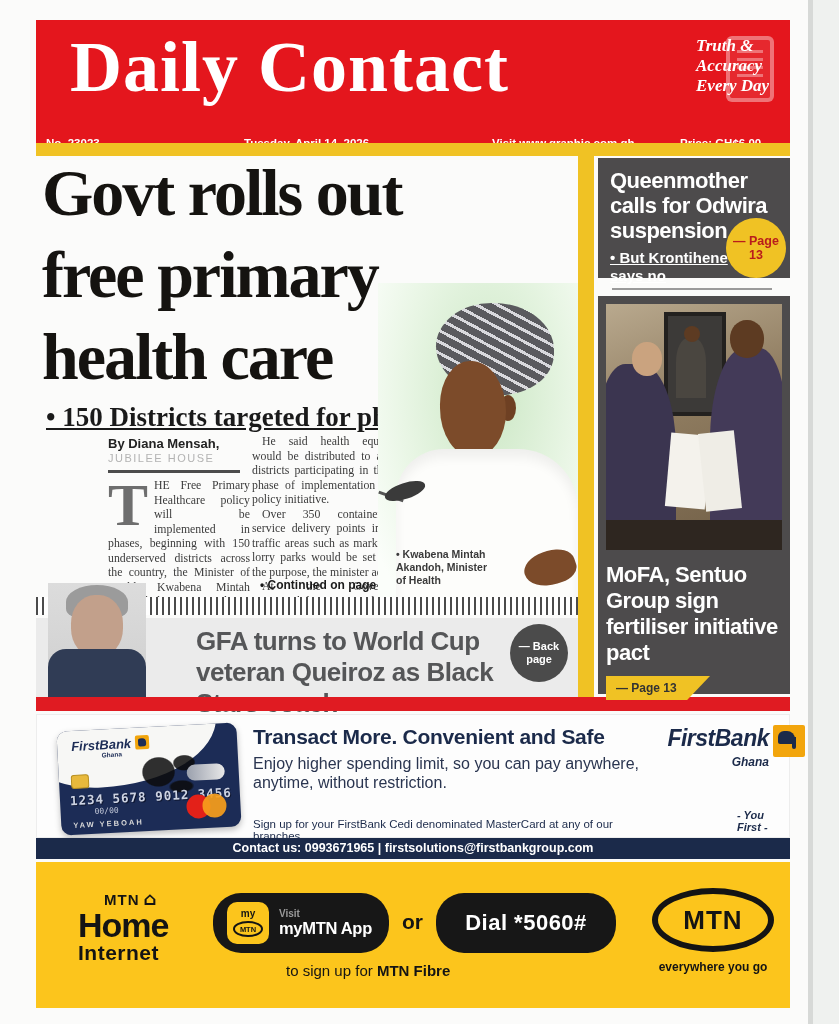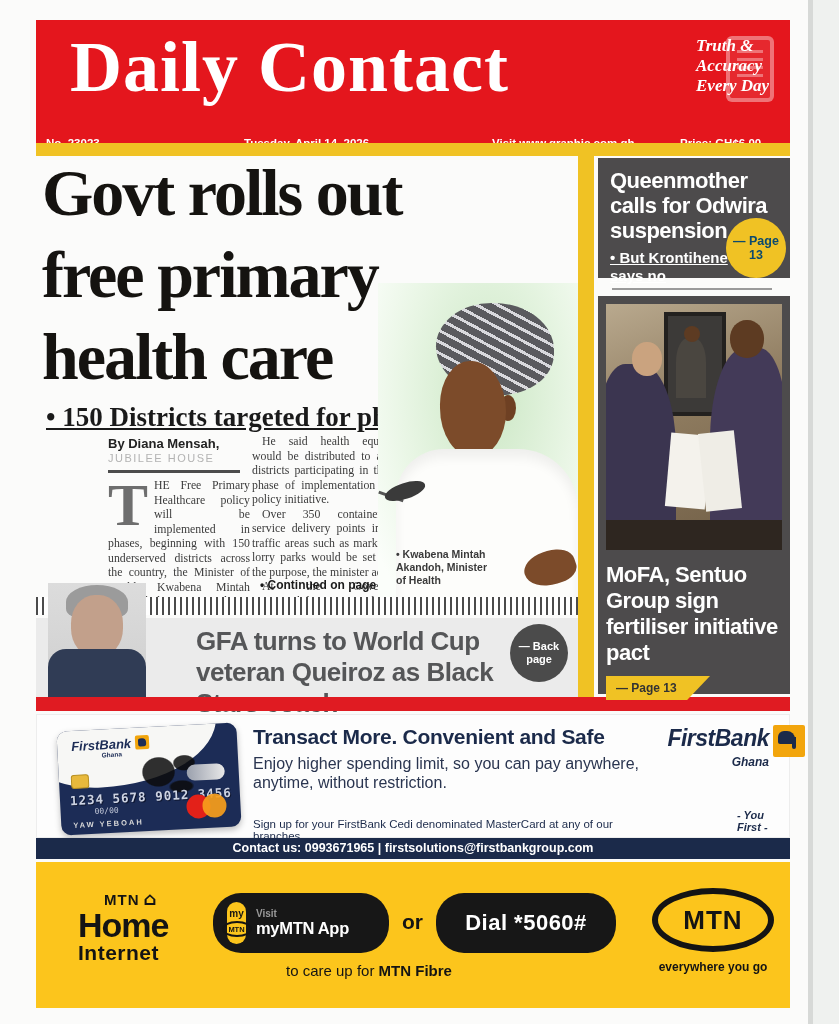--- a/index.html
+++ b/index.html
@@ -60,21 +60,21 @@
   .q-shirt { position:absolute; left:0px; top:66px; width:98px; height:48px; border-radius:18px 18px 0 0; background:#303c55; }
 
   
   .yellow-vert { left:578px; top:156px; width:16px; height:541px; background:#f0c224; }
   .red-bar { left:36px; top:697px; width:754px; height:14px; background:#e01b22; }
 
   
   .qm-box { left:598px; top:158px; width:192px; height:120px; background:#4d4b4c; padding:10px 12px; }
   .qm-headline { color:#fff; font-size:22px; line-height:25px; font-weight:bold; letter-spacing:-0.5px; }
   .qm-sub { margin-top:6px; color:#fff; font-size:15px; line-height:18px; font-weight:bold; text-decoration:underline; width:120px; }
-  .qm-badge { left:726px; top:218px; width:60px; height:60px; border-radius:50%; background:#f0c224; color:#0c4a6e; font-size:12.5px; font-weight:bold; line-height:14px; display:flex; align-items:center; justify-content:center; flex-direction:column; text-align:right; }
+  .qm-badge { left:726px; top:218px; width:60px; height:60px; border-radius:50%; background:#f0c224; color:#b91c1c; font-size:12.5px; font-weight:bold; line-height:14px; display:flex; align-items:center; justify-content:center; flex-direction:column; text-align:right; }
   .sb-divider { left:612px; top:288px; width:160px; height:2px; background:#9a9a9a; }
   .mofa-frame { left:598px; top:296px; width:192px; height:398px; background:#4d4b4c; padding:8px; }
   .mofa-photo { position:relative; width:176px; height:246px; background:linear-gradient(160deg, #b9a98e 0%, #8d7a5e 45%, #6e5c44 100%); overflow:hidden; }
   .mirror { position:absolute; left:58px; top:8px; width:62px; height:104px; background:#3c3a38; border:4px solid #23211f; }
   .fig-bg { position:absolute; left:70px; top:34px; width:30px; height:60px; border-radius:40% 40% 0 0; background:#4a4640; }
   .fig-bg-head { position:absolute; left:78px; top:22px; width:16px; height:16px; border-radius:50%; background:#5d3b22; }
   .fig-left { position:absolute; left:-8px; top:60px; width:78px; height:190px; border-radius:35% 45% 0 0; background:#3b3550; }
   .fig-left-head { position:absolute; left:26px; top:38px; width:30px; height:34px; border-radius:48%; background:#caa37f; }
   .fig-right { position:absolute; left:104px; top:44px; width:76px; height:206px; border-radius:45% 35% 0 0; background:#433a58; }
   .fig-right-head { position:absolute; left:124px; top:16px; width:34px; height:38px; border-radius:48%; background:#5d3b22; }
@@ -117,21 +117,21 @@
 
   
   .mtn-ad { left:36px; top:862px; width:754px; height:146px; background:#fcc51c; }
   .mtn-lockup { left:42px; top:26px; color:#141414; }
   .mtn-lockup-top { font-size:15px; font-weight:900; letter-spacing:1px; margin-left:26px; }
   .house-icon { font-family:"DejaVu Sans", sans-serif; font-size:18px; margin-left:4px; }
   .mtn-lockup-main { font-size:34px; font-weight:900; line-height:32px; letter-spacing:-1px; }
   .mtn-lockup-sub { font-size:21px; font-weight:bold; letter-spacing:0.5px; }
   .pill { top:31px; height:60px; border-radius:28px; background:#171717; display:flex; align-items:center; }
   .pill-app { left:177px; width:176px; padding:0 14px; gap:10px; }
-  .app-icon { width:19px; height:42px; border-radius:10px; background:#fcc51c; display:flex; flex-direction:column; align-items:center; justify-content:center; }
+  .app-icon { width:42px; height:42px; border-radius:10px; background:#fcc51c; display:flex; flex-direction:column; align-items:center; justify-content:center; }
   .app-icon .my { font-size:10px; font-weight:900; color:#141414; line-height:10px; }
   .app-icon .oval { margin-top:2px; width:30px; height:16px; border:2px solid #141414; border-radius:50%; font-size:7.5px; font-weight:900; color:#141414; display:flex; align-items:center; justify-content:center; }
   .app-text .visit { color:#9a9a9a; font-size:10px; font-weight:bold; }
   .app-text .name { color:#fff; font-size:16.5px; font-weight:900; letter-spacing:-0.3px; }
   .mtn-or { left:366px; top:48px; font-size:21px; font-weight:900; color:#141414; }
   .pill-dial { left:400px; width:180px; justify-content:center; }
   .pill-dial span { color:#fff; font-size:22px; font-weight:900; letter-spacing:0.5px; }
   .mtn-signup { left:250px; top:100px; font-size:15px; color:#141414; }
   .mtn-signup b { font-weight:900; }
   .mtn-oval-logo { left:616px; top:26px; width:122px; height:64px; border:6px solid #141414; border-radius:50%; display:flex; align-items:center; justify-content:center; color:#141414; font-size:26px; font-weight:900; letter-spacing:1px; }
@@ -290,20 +290,20 @@
       </div>
     </div>
 
     <div class="abs mtn-or">or</div>
 
     <div class="abs pill pill-dial">
       <span>Dial *5060#</span>
     </div>
 
     <div class="abs mtn-signup">
-      <span>to care up for </span><b>MTN Fibre</b>
+      <span>to sign up for </span><b>MTN Fibre</b>
     </div>
 
     <div class="abs mtn-oval-logo">MTN</div>
     <div class="abs mtn-tagline">everywhere you go</div>
   </div>
 
 </div>
 
 </body></html>

